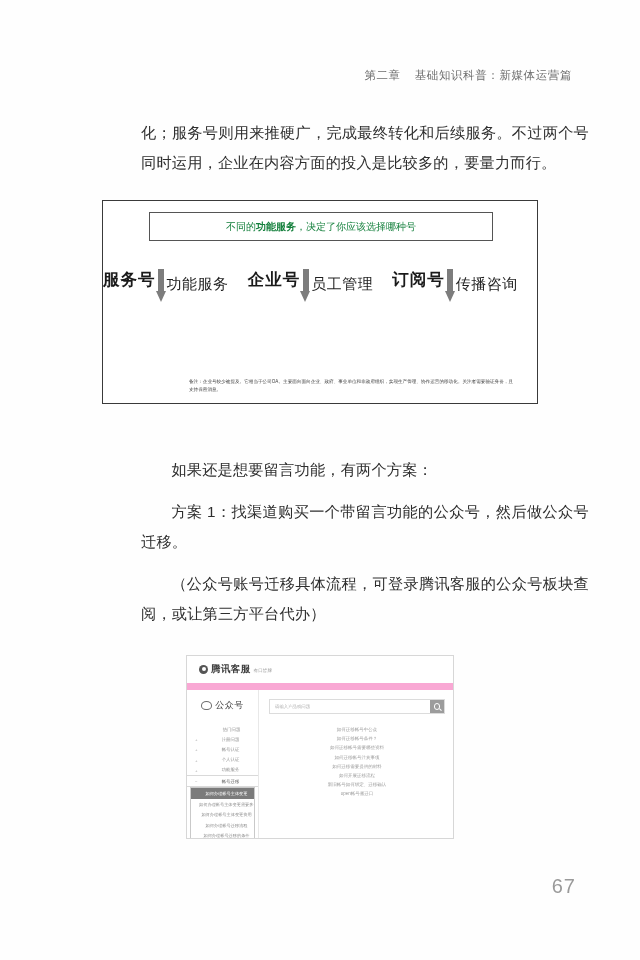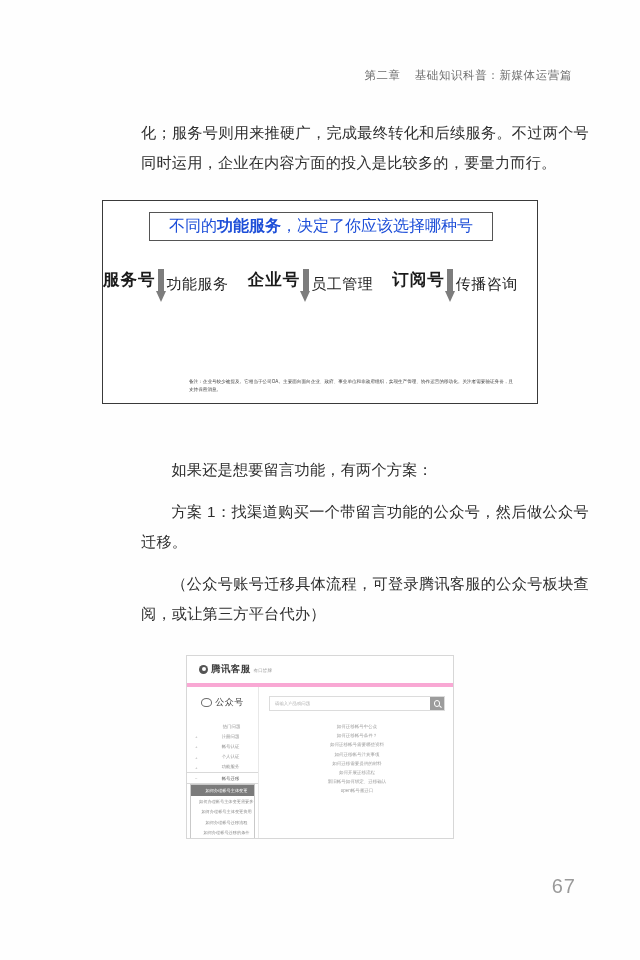--- a/index.html
+++ b/index.html
@@ -73,22 +73,22 @@
     position: absolute;
     top: 11px;
     left: 46px;
     width: 344px;
     height: 29px;
     border: 1.5px solid #555;
     box-sizing: border-box;
     display: flex;
     align-items: center;
     justify-content: center;
-    font-size: 16px;
-    color: #1d4ed8;
+    font-size: 10px;
+    color: #15803d;
     white-space: nowrap;
   }
   .diagram-title-box b { font-weight: bold; }
 
   .cols {
     position: absolute;
     top: 56px;
     left: 0;
     width: 100%;
     display: flex;
@@ -167,21 +167,21 @@
     left: 186px;
     width: 268px;
     height: 184px;
     border: 1px solid #d7d7d7;
     background: #ffffff;
     box-sizing: border-box;
     overflow: hidden;
   }
   .shot-topbar {
     height: 27px;
-    border-bottom: 4px solid #f9a8d4;
+    border-bottom: 7px solid #f9a8d4;
     display: flex;
     align-items: center;
     padding-left: 12px;
     background: #fff;
   }
   .brand {
     display: flex;
     align-items: baseline;
     gap: 3px;
   }

